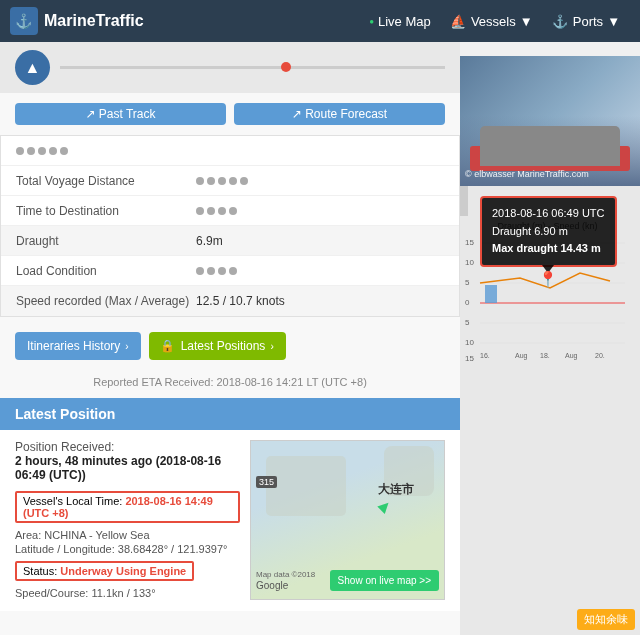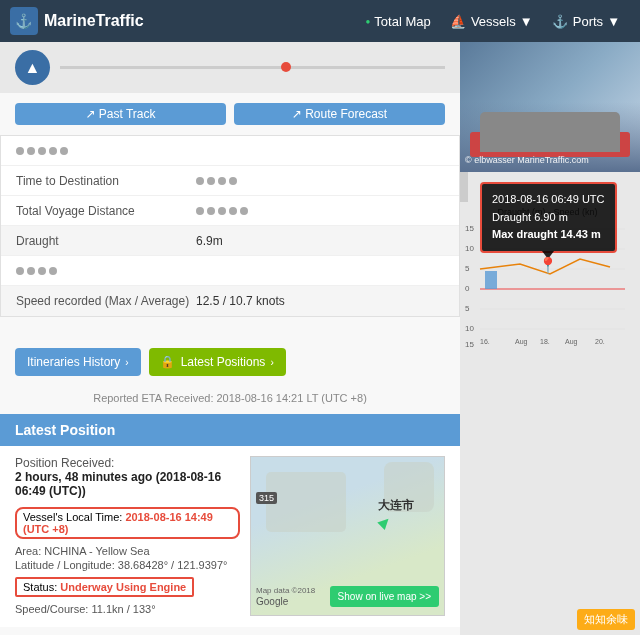--- a/index.html
+++ b/index.html
@@ -158,21 +158,20 @@
       display: flex;
       align-items: center;
       gap: 5px;
       background: #5b9bd5;
       color: white;
       border: none;
       padding: 7px 12px;
       border-radius: 4px;
       cursor: pointer;
       font-size: 12px;
-      margin-top: 16px;
     }
     .bottom-btn .chevron {
       font-size: 10px;
     }
     .bottom-btn.lock {
       background: #7fba00;
     }
 
     
     .eta-bar {
@@ -204,21 +203,21 @@
       color: #555;
       margin-bottom: 5px;
     }
     .pos-time strong { color: #222; }
     .pos-local-time {
       border: 2px solid #e74c3c;
       display: inline-block;
       padding: 2px 6px;
       margin: 4px 0;
       font-size: 11px;
-      border-radius: 8px;
+      border-radius: 2px;
     }
     .pos-local-time strong { color: #e74c3c; }
     .pos-detail {
       font-size: 11px;
       color: #555;
       margin: 2px 0;
     }
     .pos-status {
       border: 2px solid #e74c3c;
       display: inline-block;
@@ -295,20 +294,21 @@
       font-size: 8px;
       color: #666;
     }
 
     
     .right-panel {
       width: 180px;
       background: #e8e8e8;
       position: relative;
       overflow: hidden;
+      margin-top: 14px;
     }
     .ship-photo {
       width: 100%;
       height: 130px;
       background: linear-gradient(135deg, #5a7a9a 0%, #8aabc5 50%, #c8d8e8 100%);
       position: relative;
       overflow: hidden;
     }
     .ship-photo-credit {
       position: absolute;
@@ -418,21 +418,21 @@
 </head>
 <body>
 
 <div class="top-nav">
   <div class="nav-logo">
     <div class="nav-logo-icon">⚓</div>
     <span>MarineTraffic</span>
   </div>
   <div class="nav-btn">
     <span class="dot">●</span>
-    <span>Total Map</span>
+    <span>Live Map</span>
   </div>
   <div class="nav-btn">
     <span>⛵</span>
     <span>Vessels</span>
     <span>▼</span>
   </div>
   <div class="nav-btn">
     <span>⚓</span>
     <span>Ports</span>
     <span>▼</span>
@@ -461,43 +461,44 @@
       <div class="info-row">
         <div class="dots">
           <div class="dot-circle"></div>
             <div class="dot-circle"></div>
             <div class="dot-circle"></div>
             <div class="dot-circle"></div>
             <div class="dot-circle"></div>
         </div>
       </div>
       <div class="info-row">
+        <span class="info-label">Total Voyage Distance</span>
+        <div class="dots">
+          <div class="dot-circle"></div>
+            <div class="dot-circle"></div>
+            <div class="dot-circle"></div>
+            <div class="dot-circle"></div>
+            <div class="dot-circle"></div>
+        </div>
+      </div>
+      <div class="info-row">
         <span class="info-label">Time to Destination</span>
         <div class="dots">
           <div class="dot-circle"></div>
             <div class="dot-circle"></div>
             <div class="dot-circle"></div>
             <div class="dot-circle"></div>
         </div>
       </div>
-      <div class="info-row">
-        <span class="info-label">Total Voyage Distance</span>
-        <div class="dots">
-          <div class="dot-circle"></div>
-            <div class="dot-circle"></div>
-            <div class="dot-circle"></div>
-            <div class="dot-circle"></div>
-            <div class="dot-circle"></div>
-        </div>
-      </div>
       <div class="info-row highlight">
         <span class="info-label">Draught</span>
         <span class="info-value">6.9m</span>
       </div>
       <div class="info-row">
+        <span class="info-label">Load Condition</span>
         <div class="dots">
           <div class="dot-circle"></div>
             <div class="dot-circle"></div>
             <div class="dot-circle"></div>
             <div class="dot-circle"></div>
         </div>
       </div>
       <div class="info-row highlight">
         <span class="info-label">Speed recorded (Max / Average)</span>
         <span class="info-value">12.5 / 10.7 knots</span>

